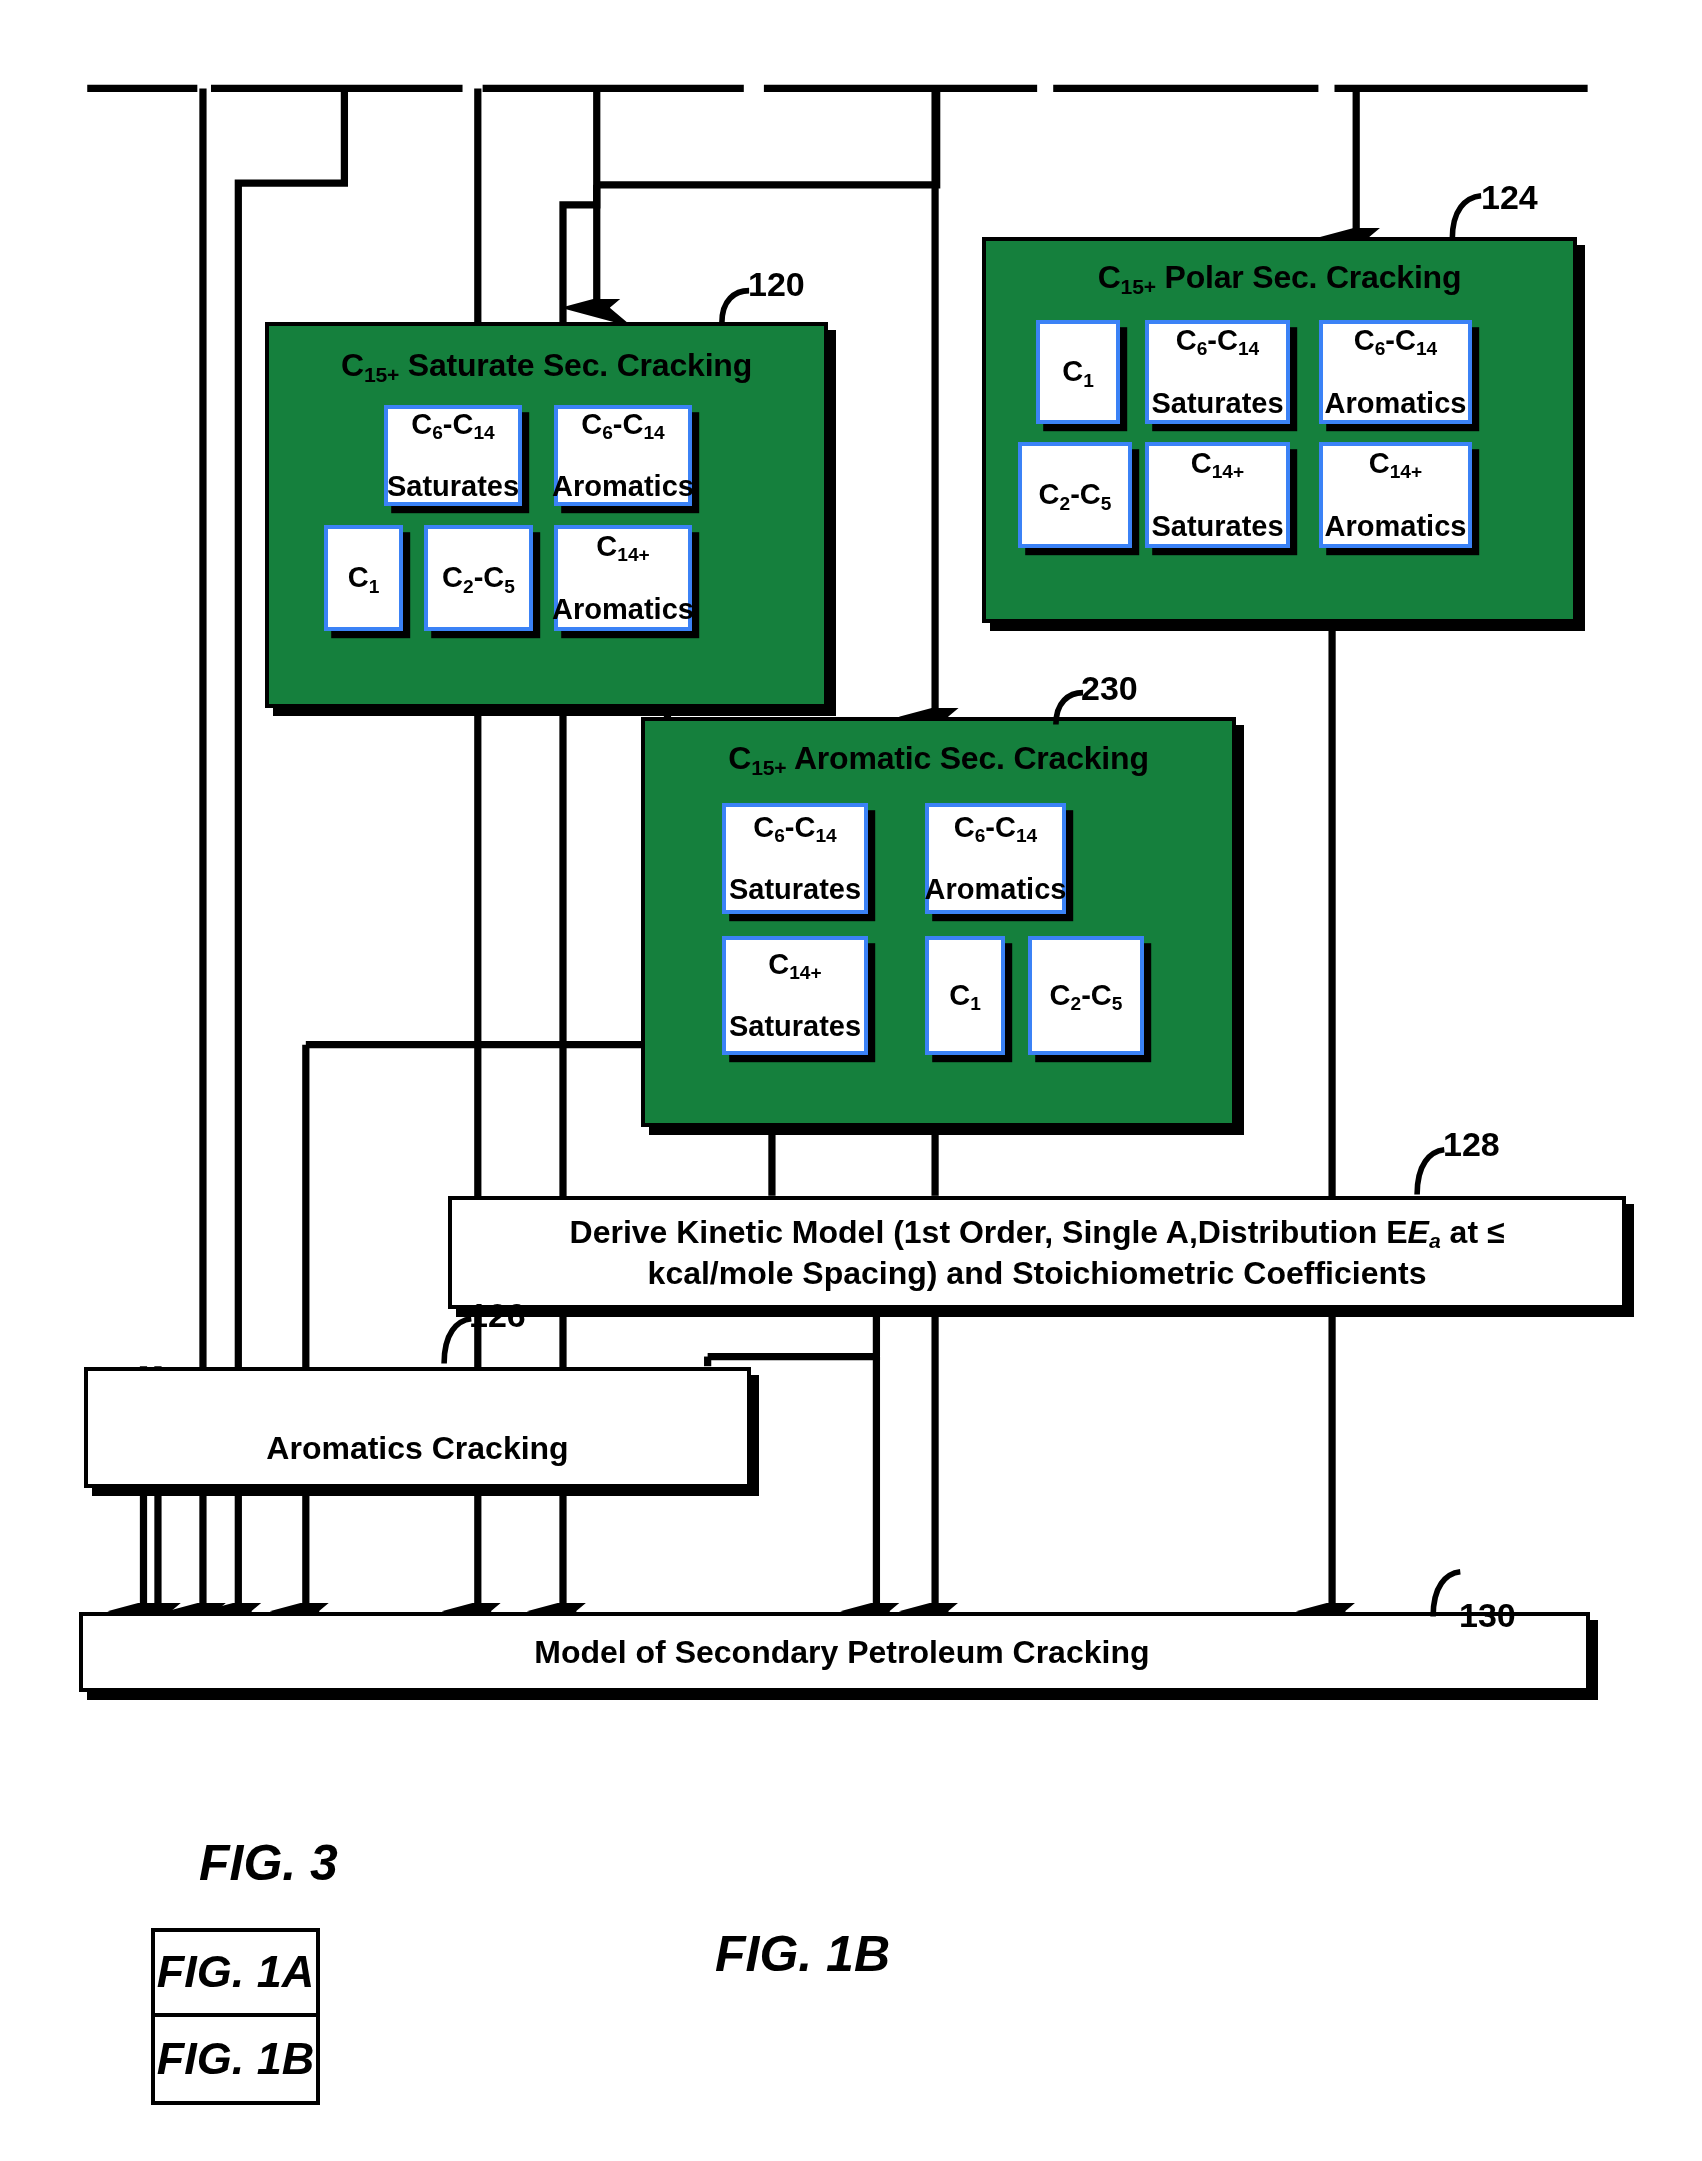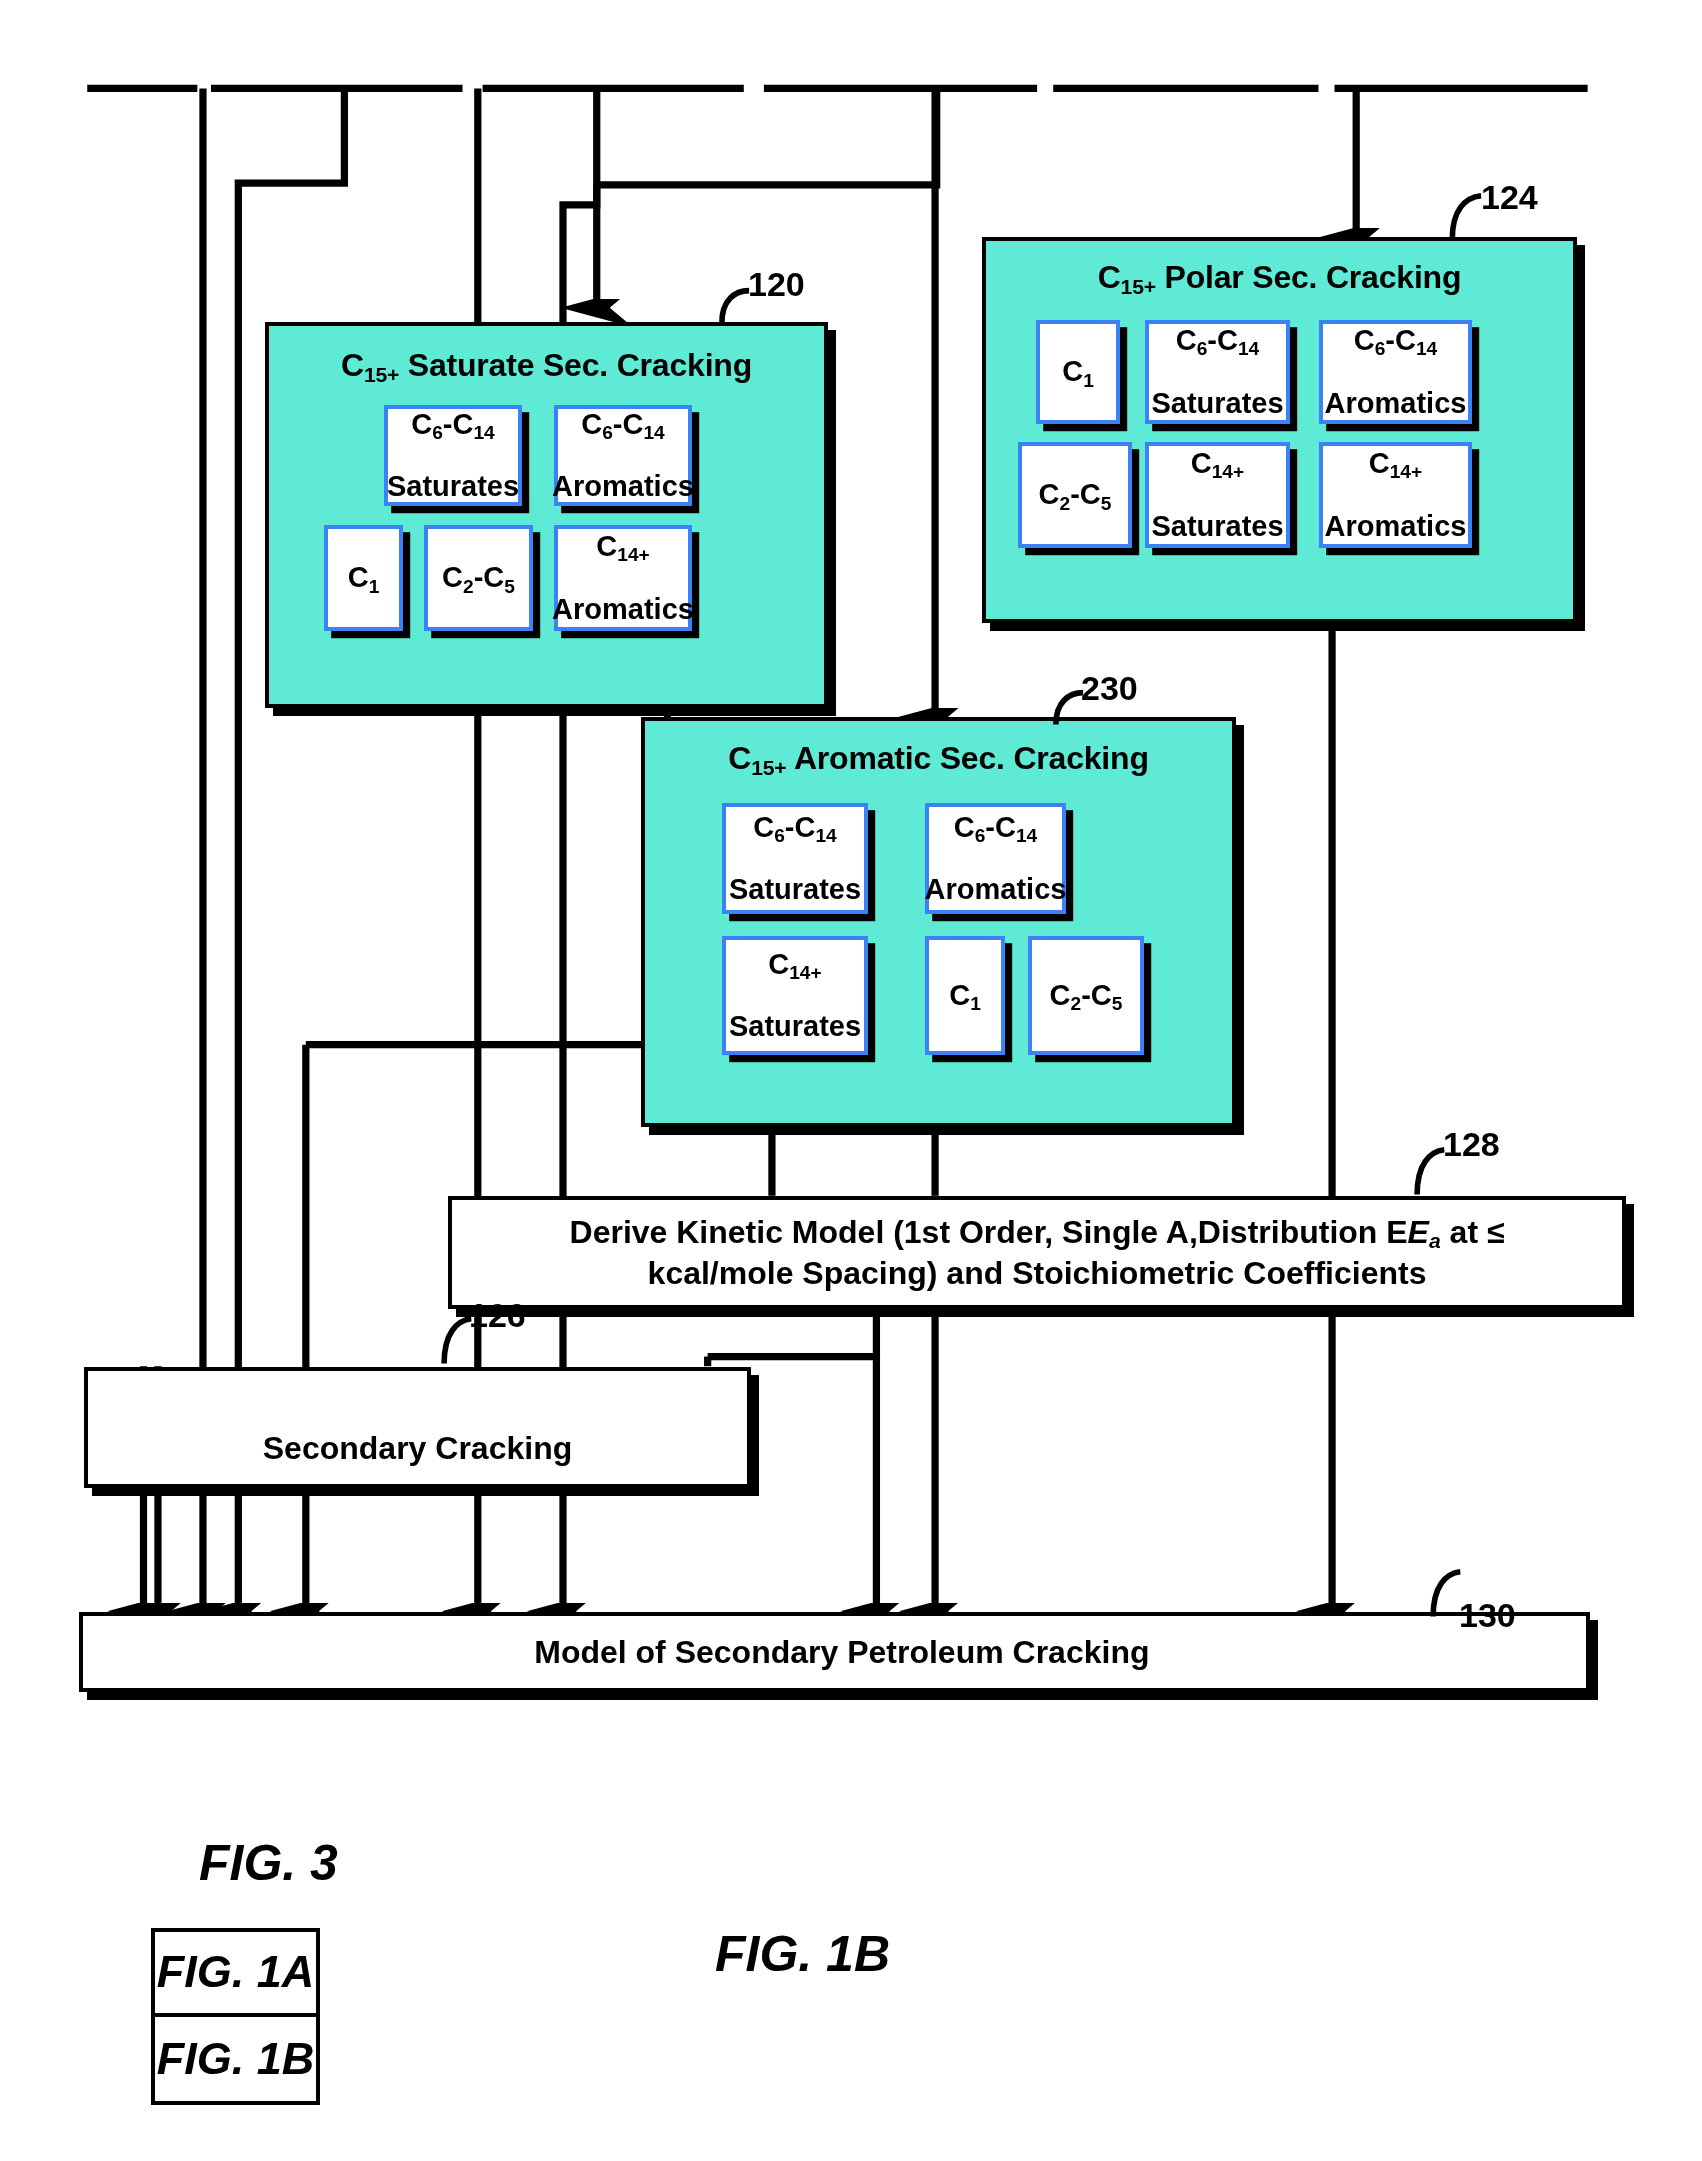--- a/index.html
+++ b/index.html
@@ -1,20 +1,20 @@
 <!DOCTYPE html>
 <html style="font-size:13px"><head>
 <meta charset="utf-8">
 <style>
   html,body{margin:0;padding:0;background:#ffffff;}
   body{width:1703px;height:2161px;position:relative;overflow:hidden;
        font-family:"Liberation Sans", sans-serif; color:#000;}
   #canvas{position:absolute;left:0;top:0;width:1703px;height:2161px;}
   svg{position:absolute;left:0;top:0;width:1703px;height:2161px;pointer-events:none;}
-  .grpbox{position:absolute;background:#5eead4;border:4.8px solid #000;
+  .grpbox{position:absolute;background:#15803d;border:4.8px solid #000;
        box-shadow:8px 8px 0 0 #000;box-sizing:border-box;}
   .grptitle{position:absolute;left:0;right:0;text-align:center;
        font-weight:bold;font-size:32px;letter-spacing:-0.2px;white-space:nowrap;}
   .cell{position:absolute;background:#fff;border:4px solid #3b82f6;
        box-shadow:7.2px 7.2px 0 0 #000;box-sizing:border-box;
        display:flex;align-items:center;justify-content:center;
        text-align:center;font-weight:bold;font-size:29px;line-height:1.08;}
   .cell span{display:block;}
   .wide{position:absolute;background:#fff;border:4.8px solid #000;
        box-shadow:8px 8px 0 0 #000;box-sizing:border-box;
@@ -174,21 +174,21 @@
   <div class="wide" style="left:415px;top:1196px;width:1178px;height:113px;margin-left:33px;">
     <div style="width:100%;">
       <span>Derive Kinetic Model (1st Order, Single A,Distribution E</span><span style="font-style:italic;">E<sub>a</sub></span><span> at ≤</span><br>
       <span>kcal/mole Spacing) and Stoichiometric Coefficients</span>
     </div>
   </div>
 
   <div class="wide" style="left:84px;top:1367px;width:667px;height:121px;">
     <div style="width:100%;">
       <br>
-      <span>Secondary Cracking</span>
+      <span>Aromatics Cracking</span>
     </div>
   </div>
 
   <div class="wide" style="left:79px;top:1612px;width:1511px;height:80px;padding-left:26px;">
     <span>Model of Secondary Petroleum Cracking</span>
   </div>
 
   <svg style="left:707px;top:273px;width:161px;height:64px;position:absolute;" viewBox="0 0 200 80">
     <path d="M 18,62 C 18,34 34,22 52,22" fill="none" stroke="#000" stroke-width="7"></path>
   </svg>

